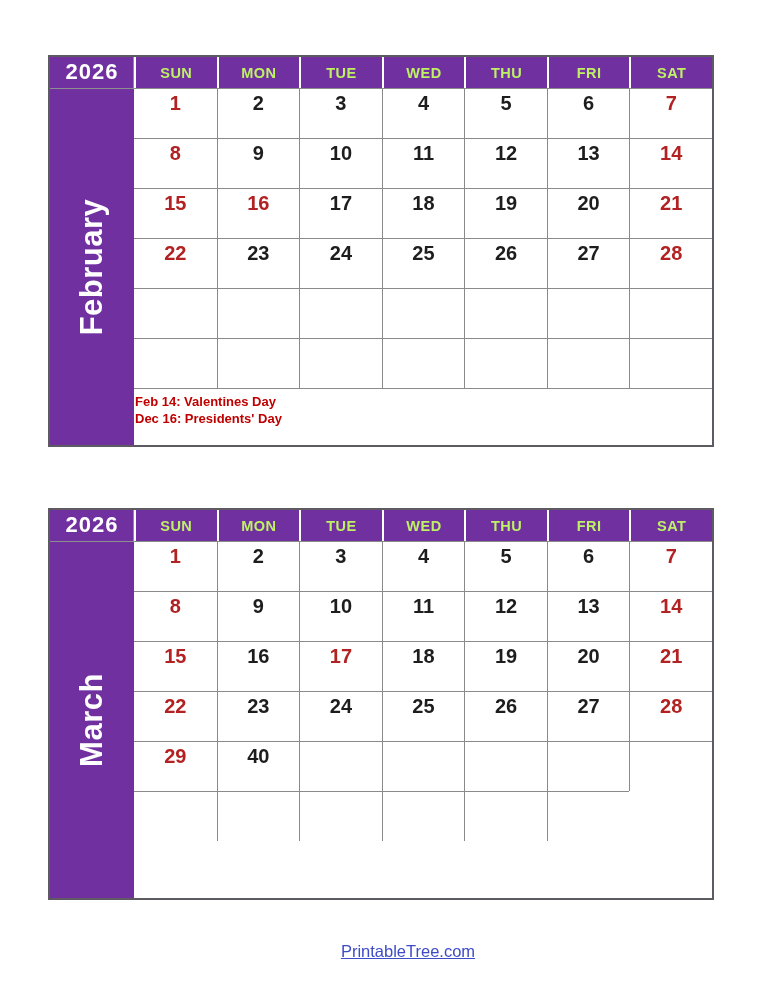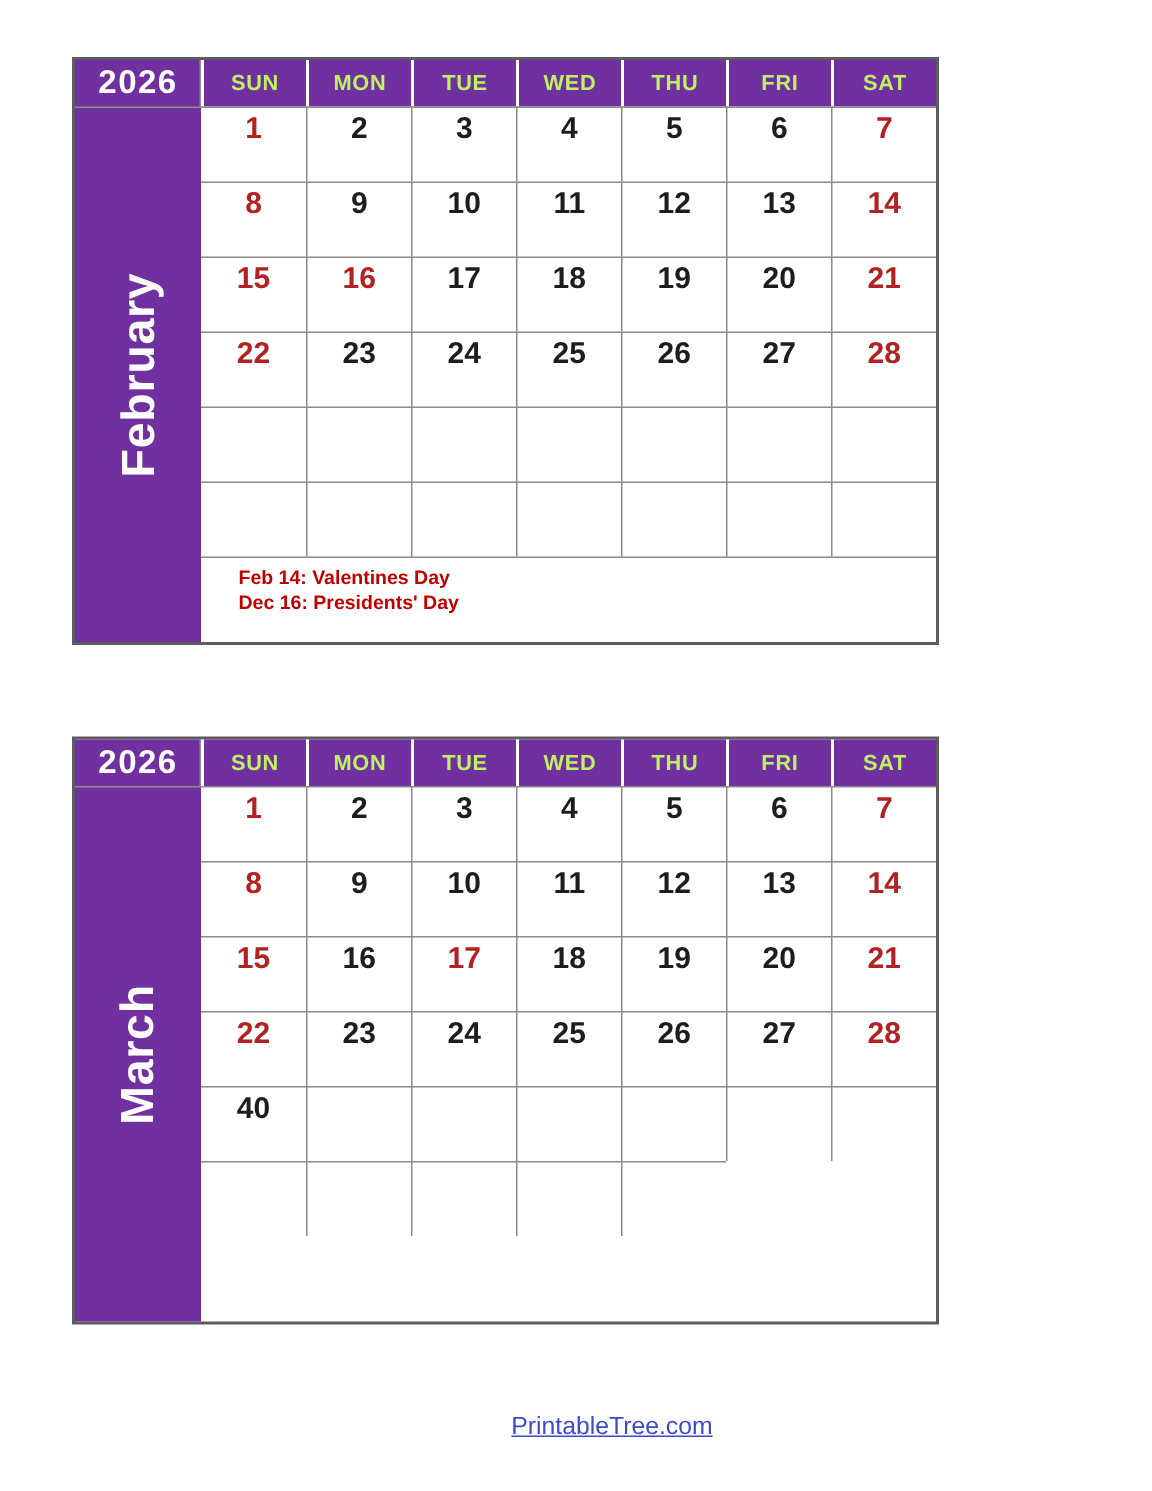--- a/index.html
+++ b/index.html
@@ -6,25 +6,26 @@
   body {
     width: 768px; height: 994px;
     background: #ffffff;
     position: relative;
     font-family: "Liberation Sans", sans-serif;
     overflow: hidden;
   }
   .calendar {
     position: absolute;
     left: 48px;
-    width: 578px; height: 392px;
+    width: 666px; height: 392px;
     border: 2px solid var(--border, #5d5a61);
     box-sizing: border-box;
     display: flex;
     background: #ffffff;
+    margin-top: 17px;
   }
   .cal-feb { top: 38px; }
   .cal-mar { top: 491px; }
 
   .sidebar {
     width: 84px; flex: 0 0 84px;
     background: var(--purple, #7030A0);
     position: relative;
   }
   .year-box {
@@ -78,21 +79,21 @@
     padding-top: 3px;
     font-size: 20px; font-weight: bold;
     color: var(--daytext, #1d1d1d);
   }
   .cell:nth-child(7n+1) { border-left: none; }
   .cell.red { color: var(--weekendred, #B22222); }
 
   .notes {
     flex: 1;
     border-top: 1px solid var(--gridline, #8a8a8a);
-    padding: 4px 0 0 25px;
+    padding: 4px 0 0 1px;
   }
   .note-line {
     color: var(--notered, #C00000);
     font-size: 13px; font-weight: bold;
     line-height: 17px;
   }
 
   .footer {
     position: absolute;
     top: 942px; left: 0; right: 0;
@@ -216,20 +217,21 @@
         <div class="cell">19</div>
         <div class="cell">20</div>
         <div class="cell red">21</div>
         <div class="cell red">22</div>
         <div class="cell">23</div>
         <div class="cell">24</div>
         <div class="cell">25</div>
         <div class="cell">26</div>
         <div class="cell">27</div>
         <div class="cell red">28</div>
+        <div class="cell red">29</div>
         <div class="cell">40</div>
         <div class="cell"></div>
         <div class="cell"></div>
         <div class="cell"></div>
         <div class="cell"></div>
         <div class="cell"></div>
         <div class="cell"></div>
         <div class="cell"></div>
         <div class="cell"></div>
         <div class="cell"></div>

